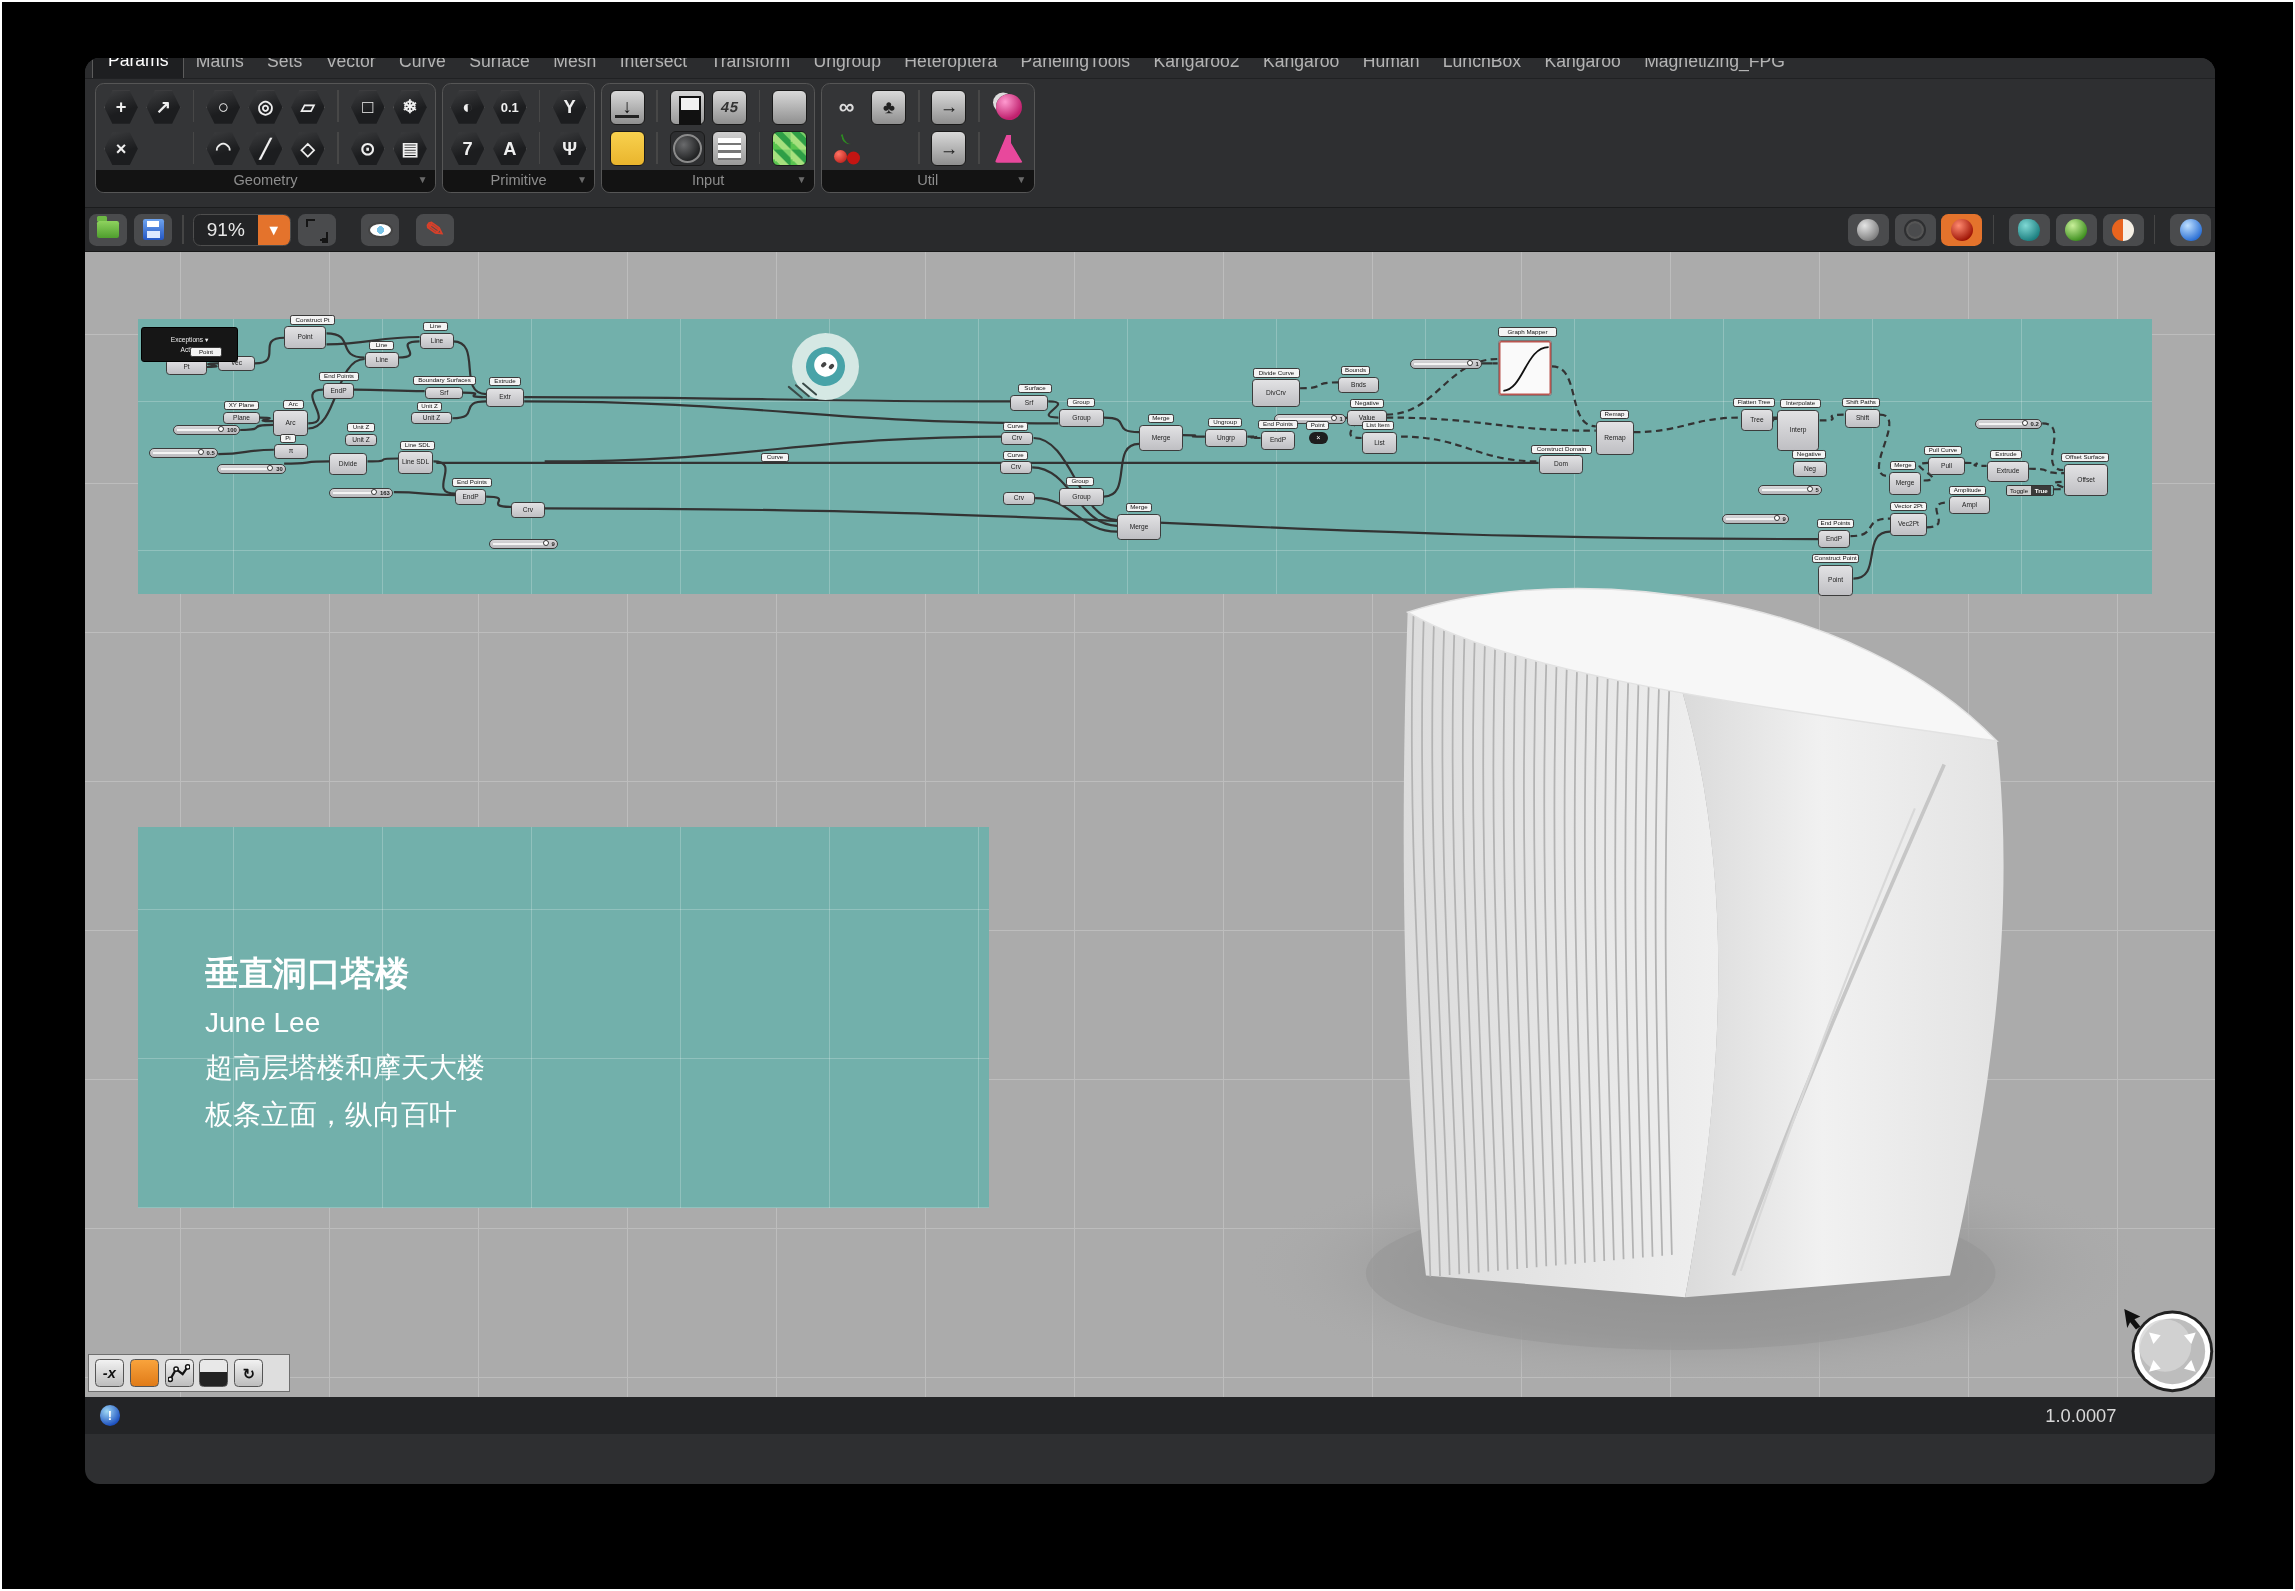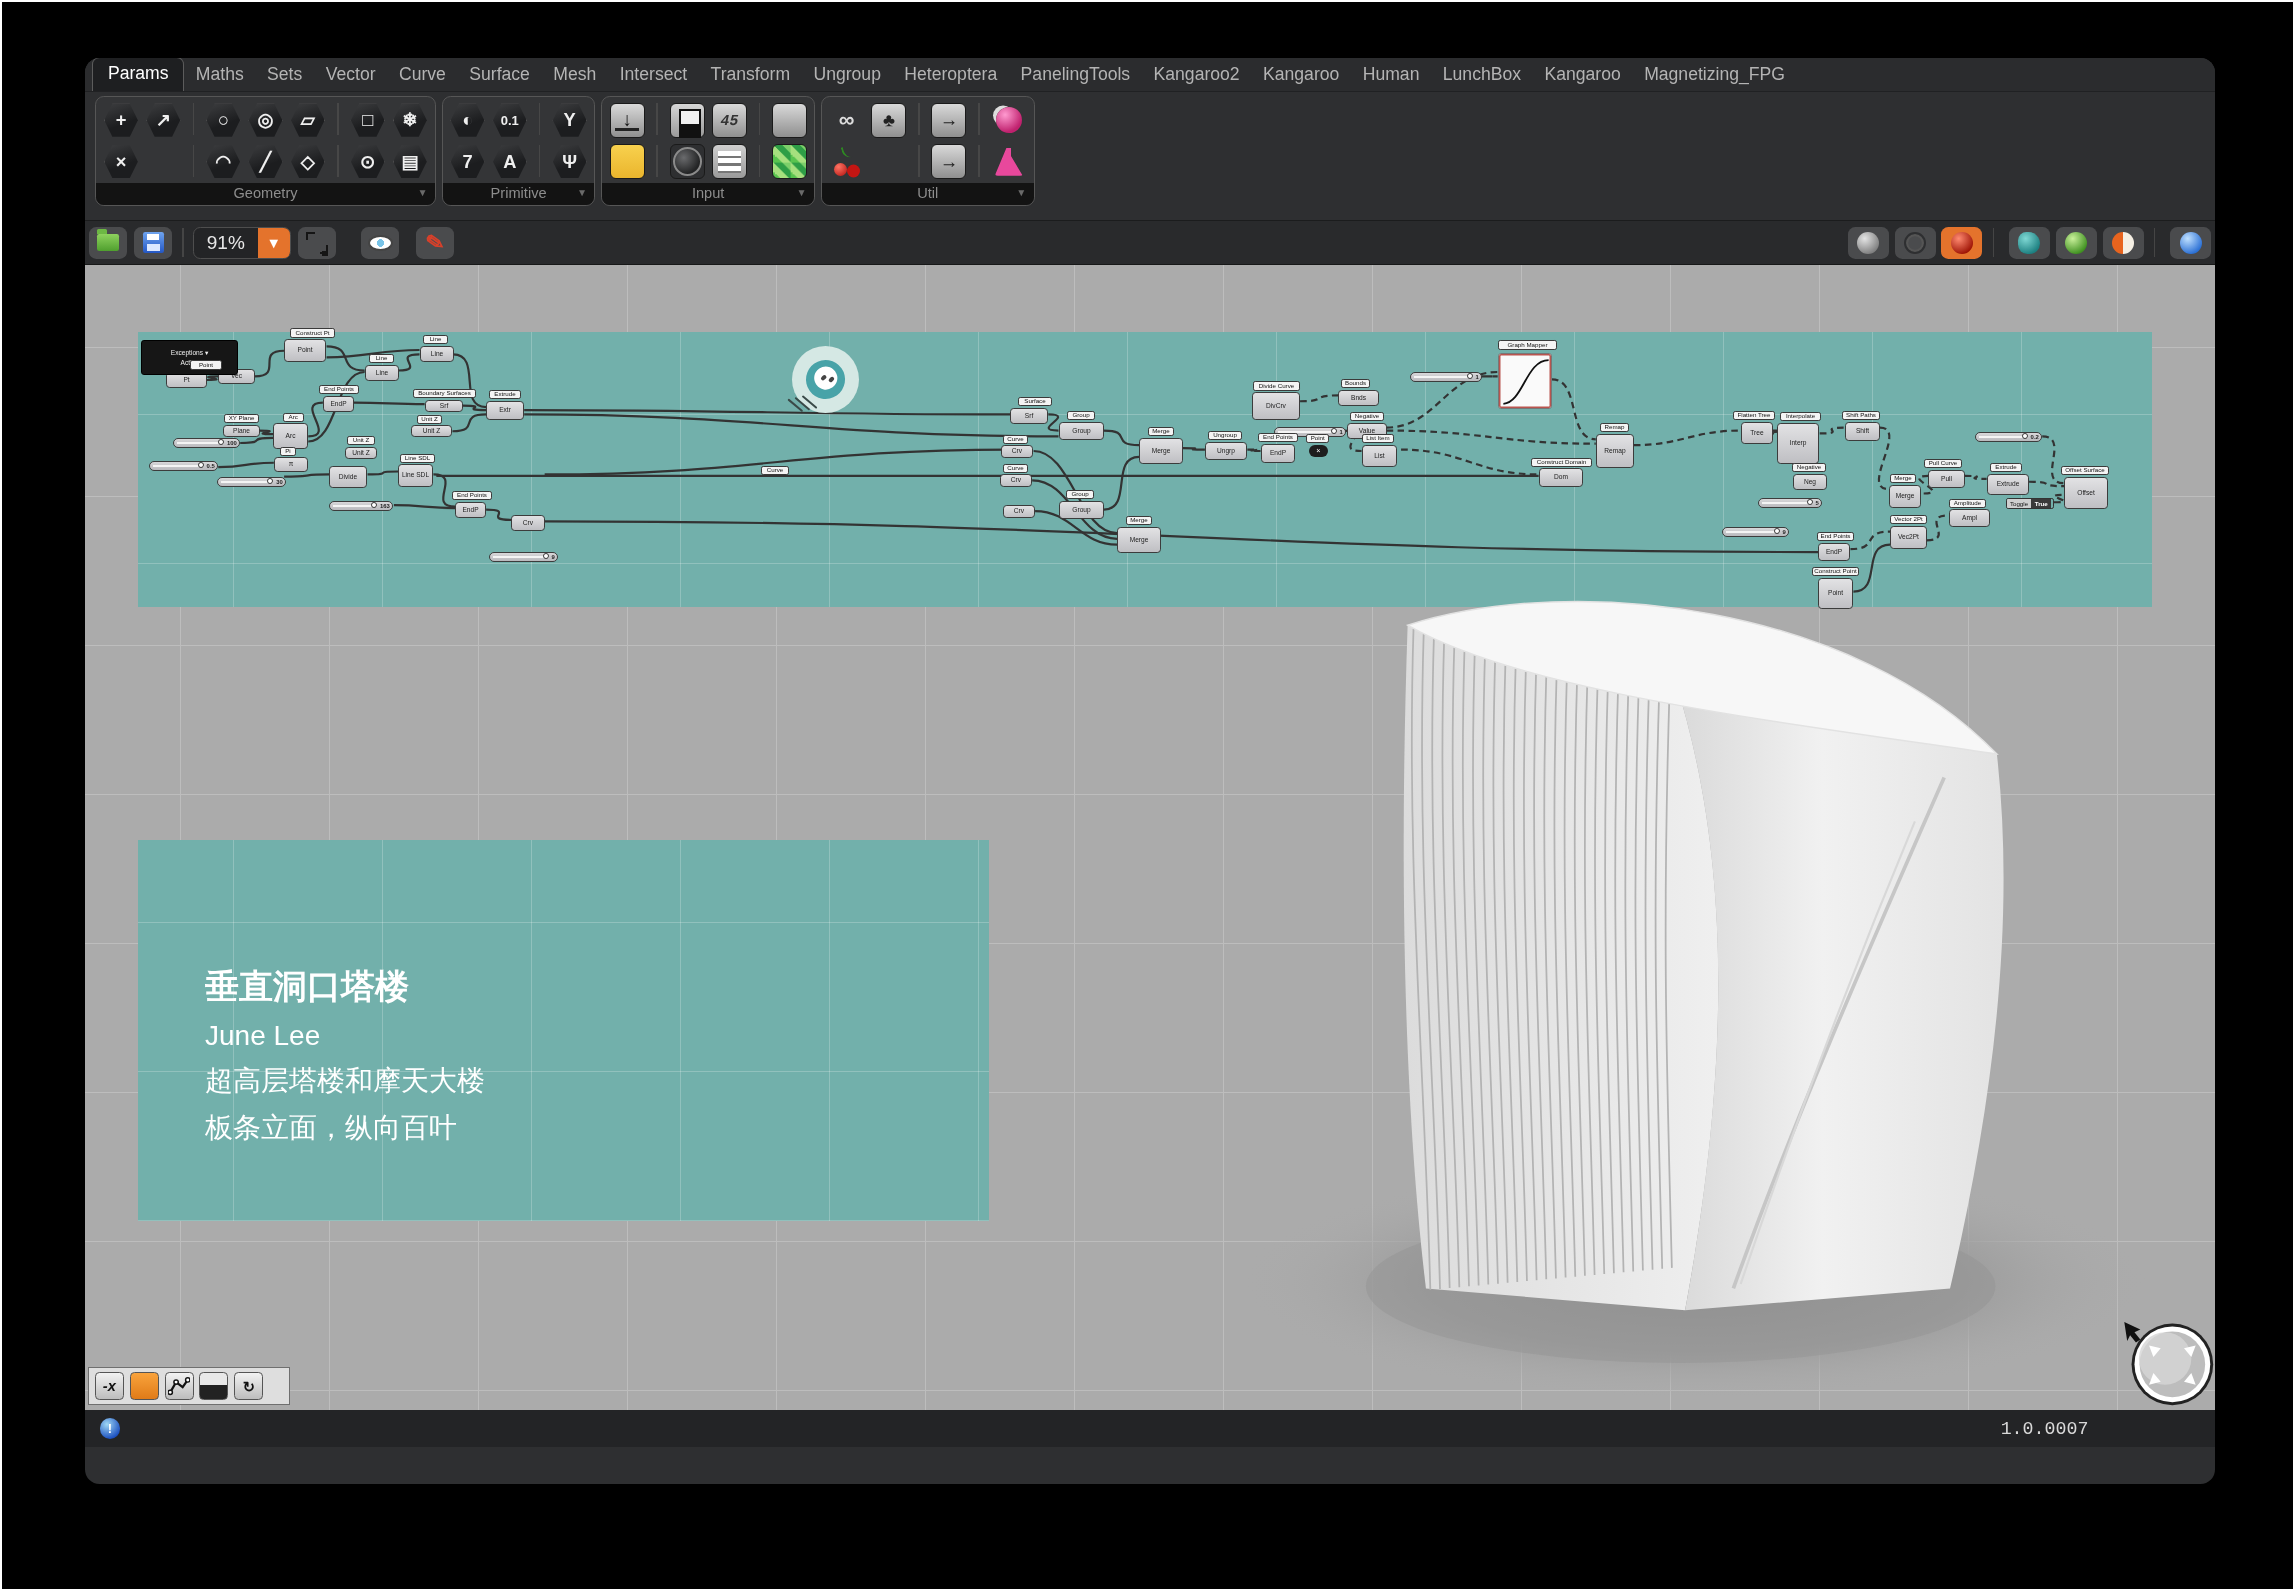--- a/index.html
+++ b/index.html
@@ -14,21 +14,21 @@
 
   
   #titlebar { height:38px; background:#1d1e20; display:flex; align-items:center;
     position:relative; border-bottom:0.7px solid #000; }
   .traffic { width:19px; height:19px; border-radius:50%; margin-left:13px; }
   .traffic:first-child { margin-left:19px; }
   #title { position:absolute; left:0; right:0; text-align:center; color:#b9babc;
     font-size:20px; font-weight:bold; }
 
   
-  #menubar { height:34px; background:#2b2c2e; display:flex; align-items:flex-end;
+  #menubar { height:21px; background:#2b2c2e; display:flex; align-items:flex-end;
     padding-left:7.3px; border-bottom:1.5px solid #202123; }
   .tab { color:#b4b4b4; font-size:17.6px; padding:5.1px 11.7px 5.9px; cursor:default; }
   .tab.active { background:#1e1f21; color:#fff; border:0.7px solid #5c5c5c; border-bottom:none;
     border-radius:7.3px 7.3px 0 0; padding:5.1px 14.6px 7.3px; }
 
   
   #ribbon { height:129px; background:#2e2f31; display:flex; align-items:flex-start;
     padding:4.4px 0 0 4.4px; border-bottom:1.5px solid #1b1c1d; }
   .group { border:1.5px solid #565656; border-radius:8.8px; background:#343537; margin-left:5.9px;
     display:flex; flex-direction:column; overflow:hidden; }
@@ -165,21 +165,21 @@
     background:linear-gradient(#f2f2f2,#bdbdbd); display:flex; align-items:center; justify-content:center;
     font-size:14.6px; color:#111; font-weight:bold; }
   .wic.paint{background:linear-gradient(#f9a33c,#e07b18);} 
   .wic.panel2{background:linear-gradient(#e8e8e8 0 45%,#222 45%);}
 
   
   #statusbar { height:37px; background:#232426; display:flex; align-items:center;
     padding:0 14.6px; color:#d8d8d8; font-size:18.3px; }
   #infoicon { width:20.5px; height:20.5px; border-radius:50%; background:radial-gradient(circle at 35% 30%,#9fd8f5,#1b4fbf 75%);
     color:#fff; font-size:13px; font-weight:bold; display:flex; align-items:center; justify-content:center;}
-  #version { margin-left:auto; margin-right:112px;font-family:Liberation Mono, monospace; }
+  #version { margin-left:auto; margin-right:84px; }
 </style>
 </head>
 <body>
 
 <div id="window">
 
 
   <nav id="menubar">
       <span class="tab active">Params</span>
       <span class="tab">Maths</span>

